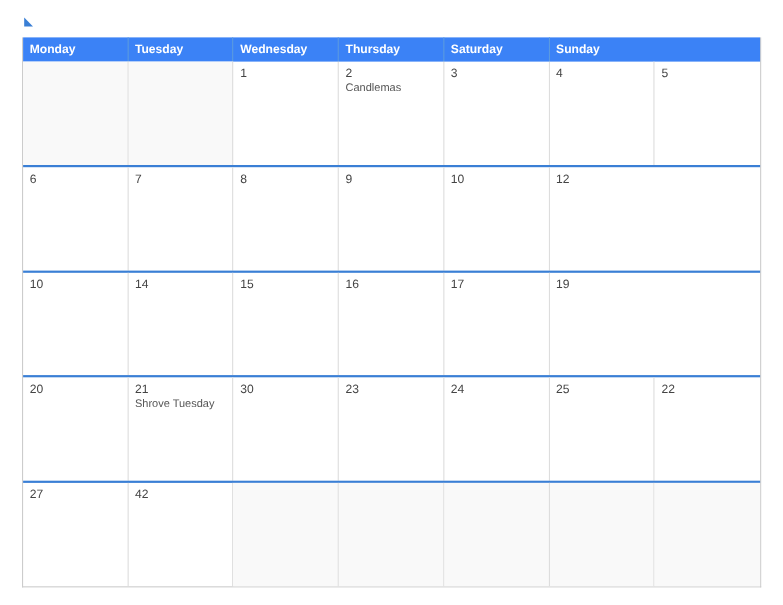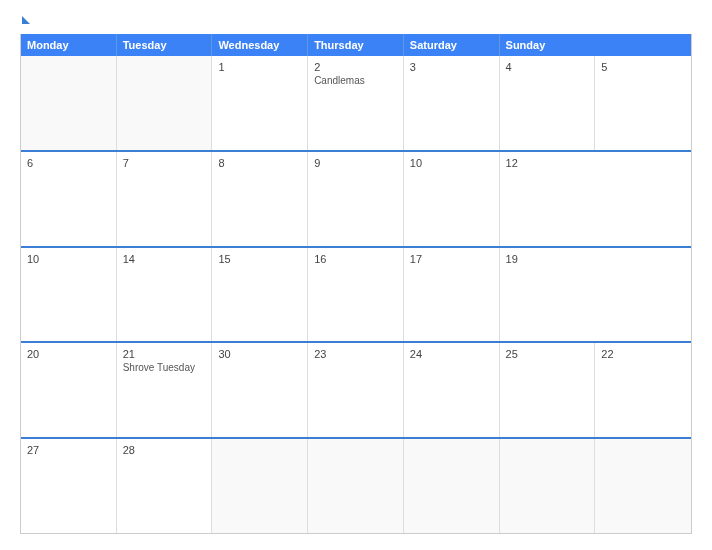--- a/index.html
+++ b/index.html
@@ -235,21 +235,21 @@
           </div>
           <div class="day-cell">
             <span class="day-number">22</span>
           </div>
         </div>
         <div class="week-row">
           <div class="day-cell">
             <span class="day-number">27</span>
           </div>
           <div class="day-cell">
-            <span class="day-number">28</span>
+            <span class="day-number">42</span>
           </div>
           <div class="day-cell empty"></div>
           <div class="day-cell empty"></div>
           <div class="day-cell empty"></div>
           <div class="day-cell empty"></div>
           <div class="day-cell empty"></div>
         </div>
       </div>
   </div>
 </div>

